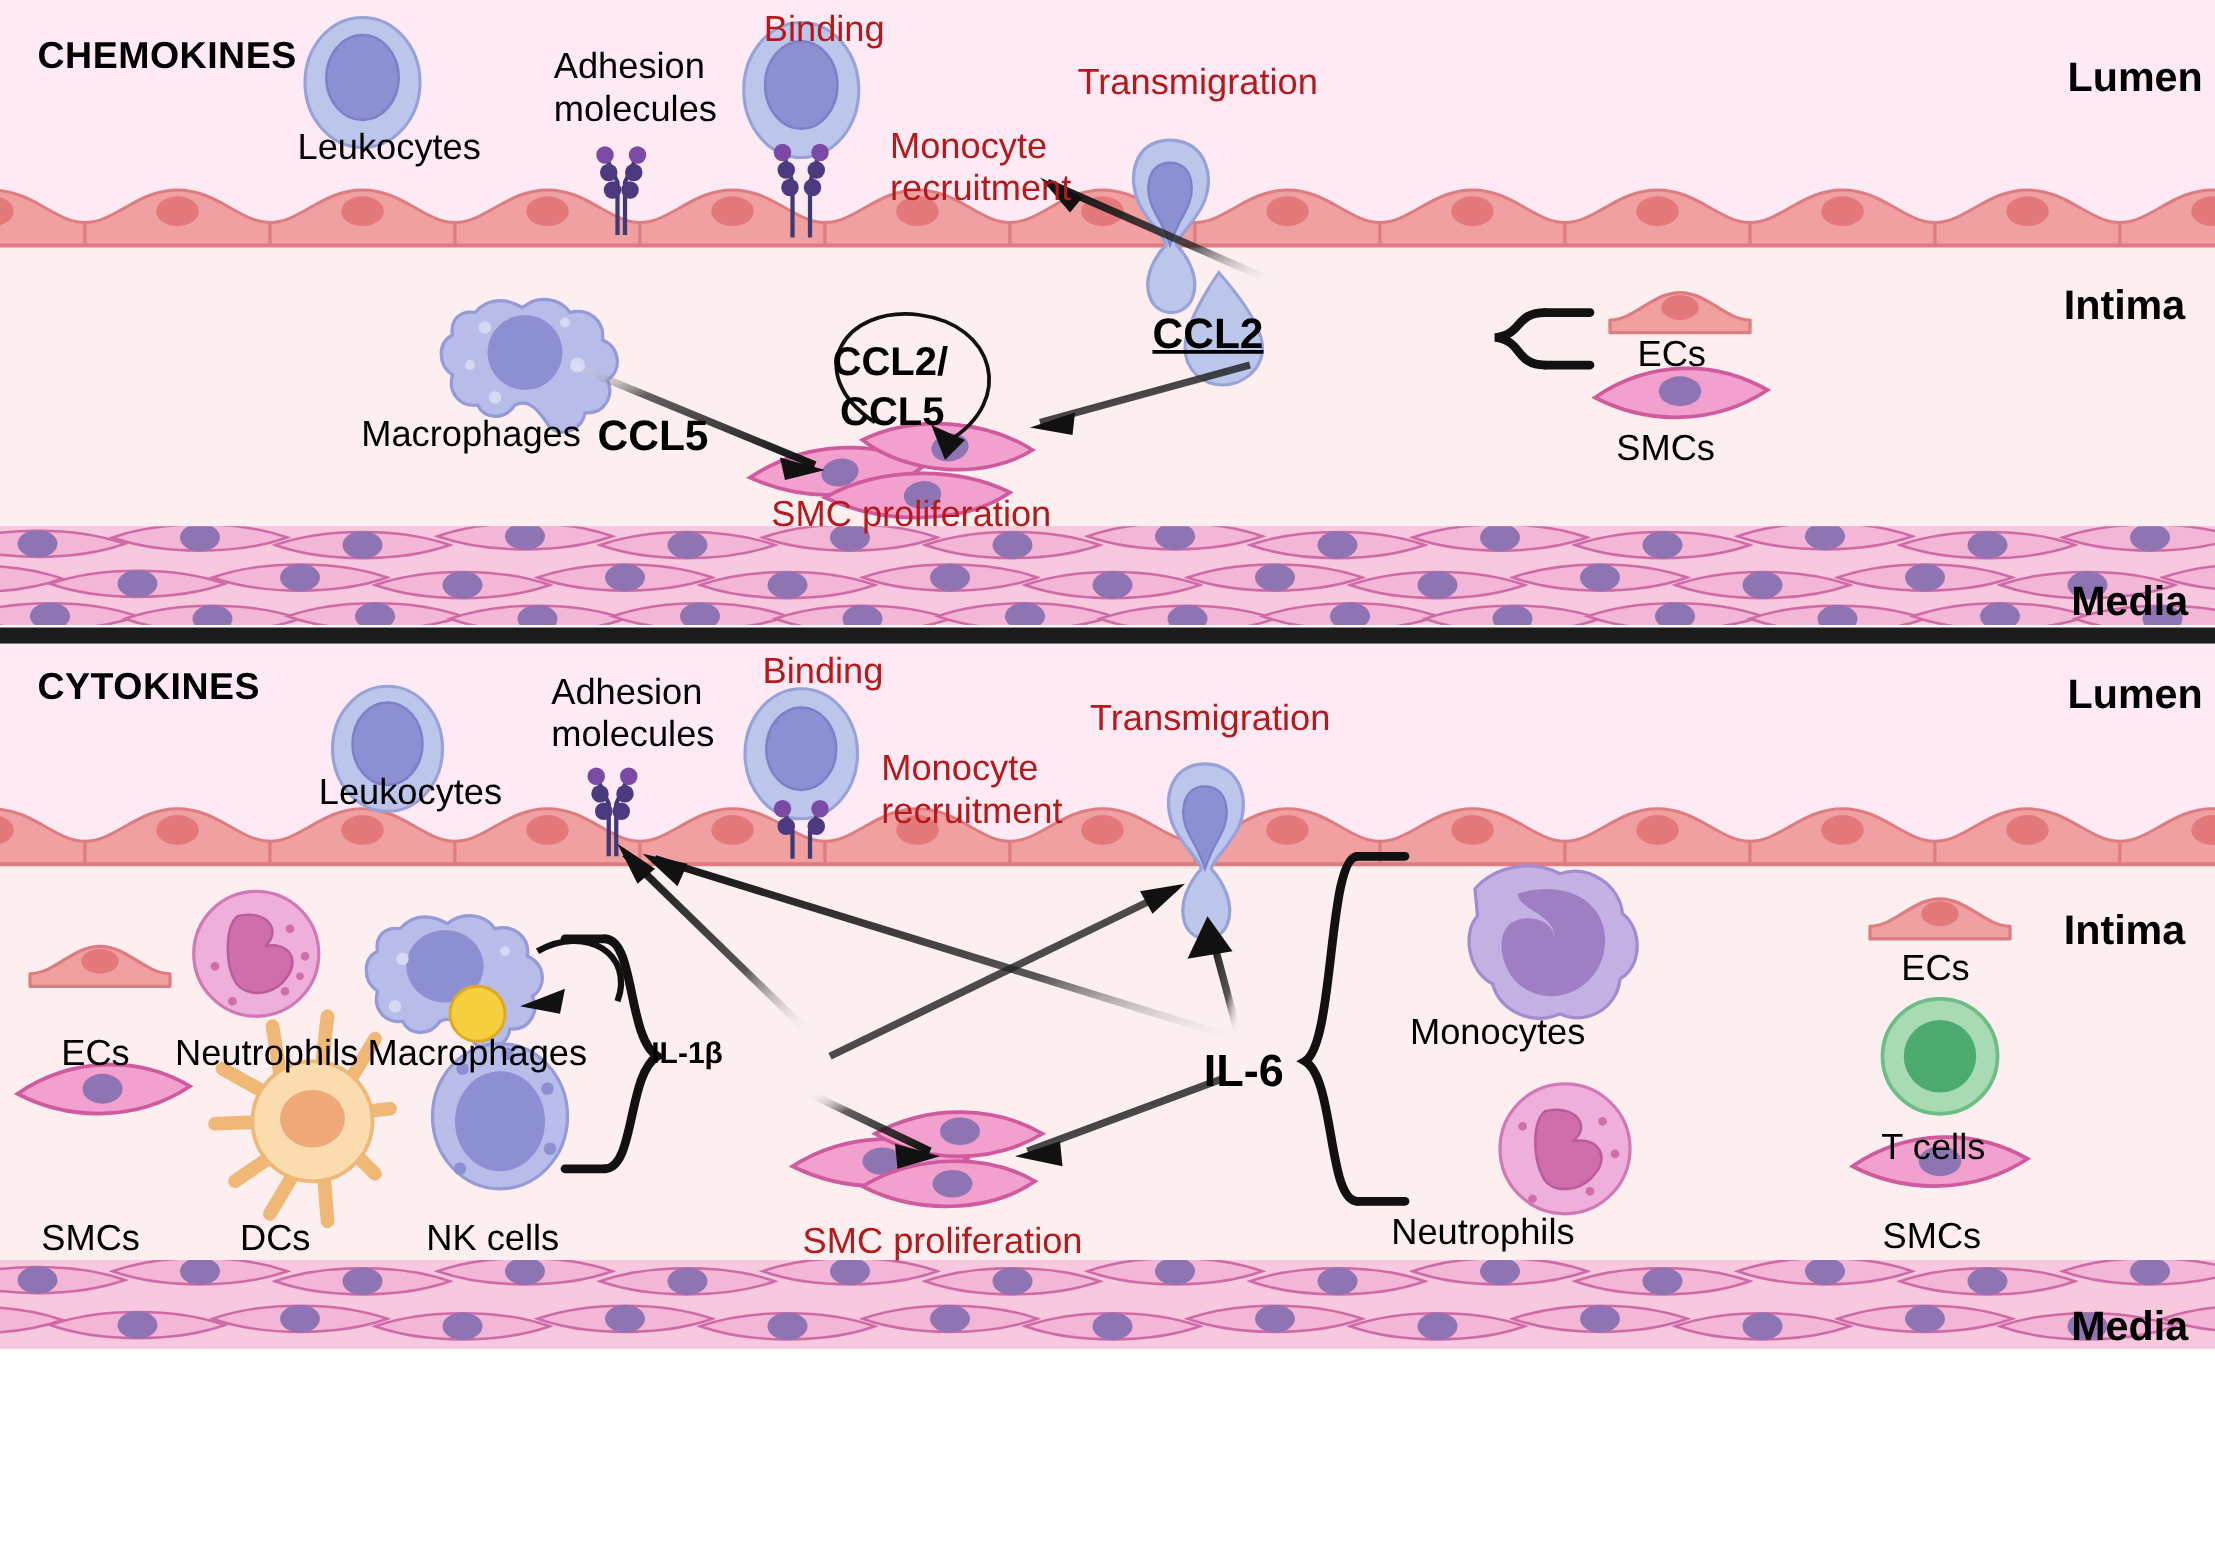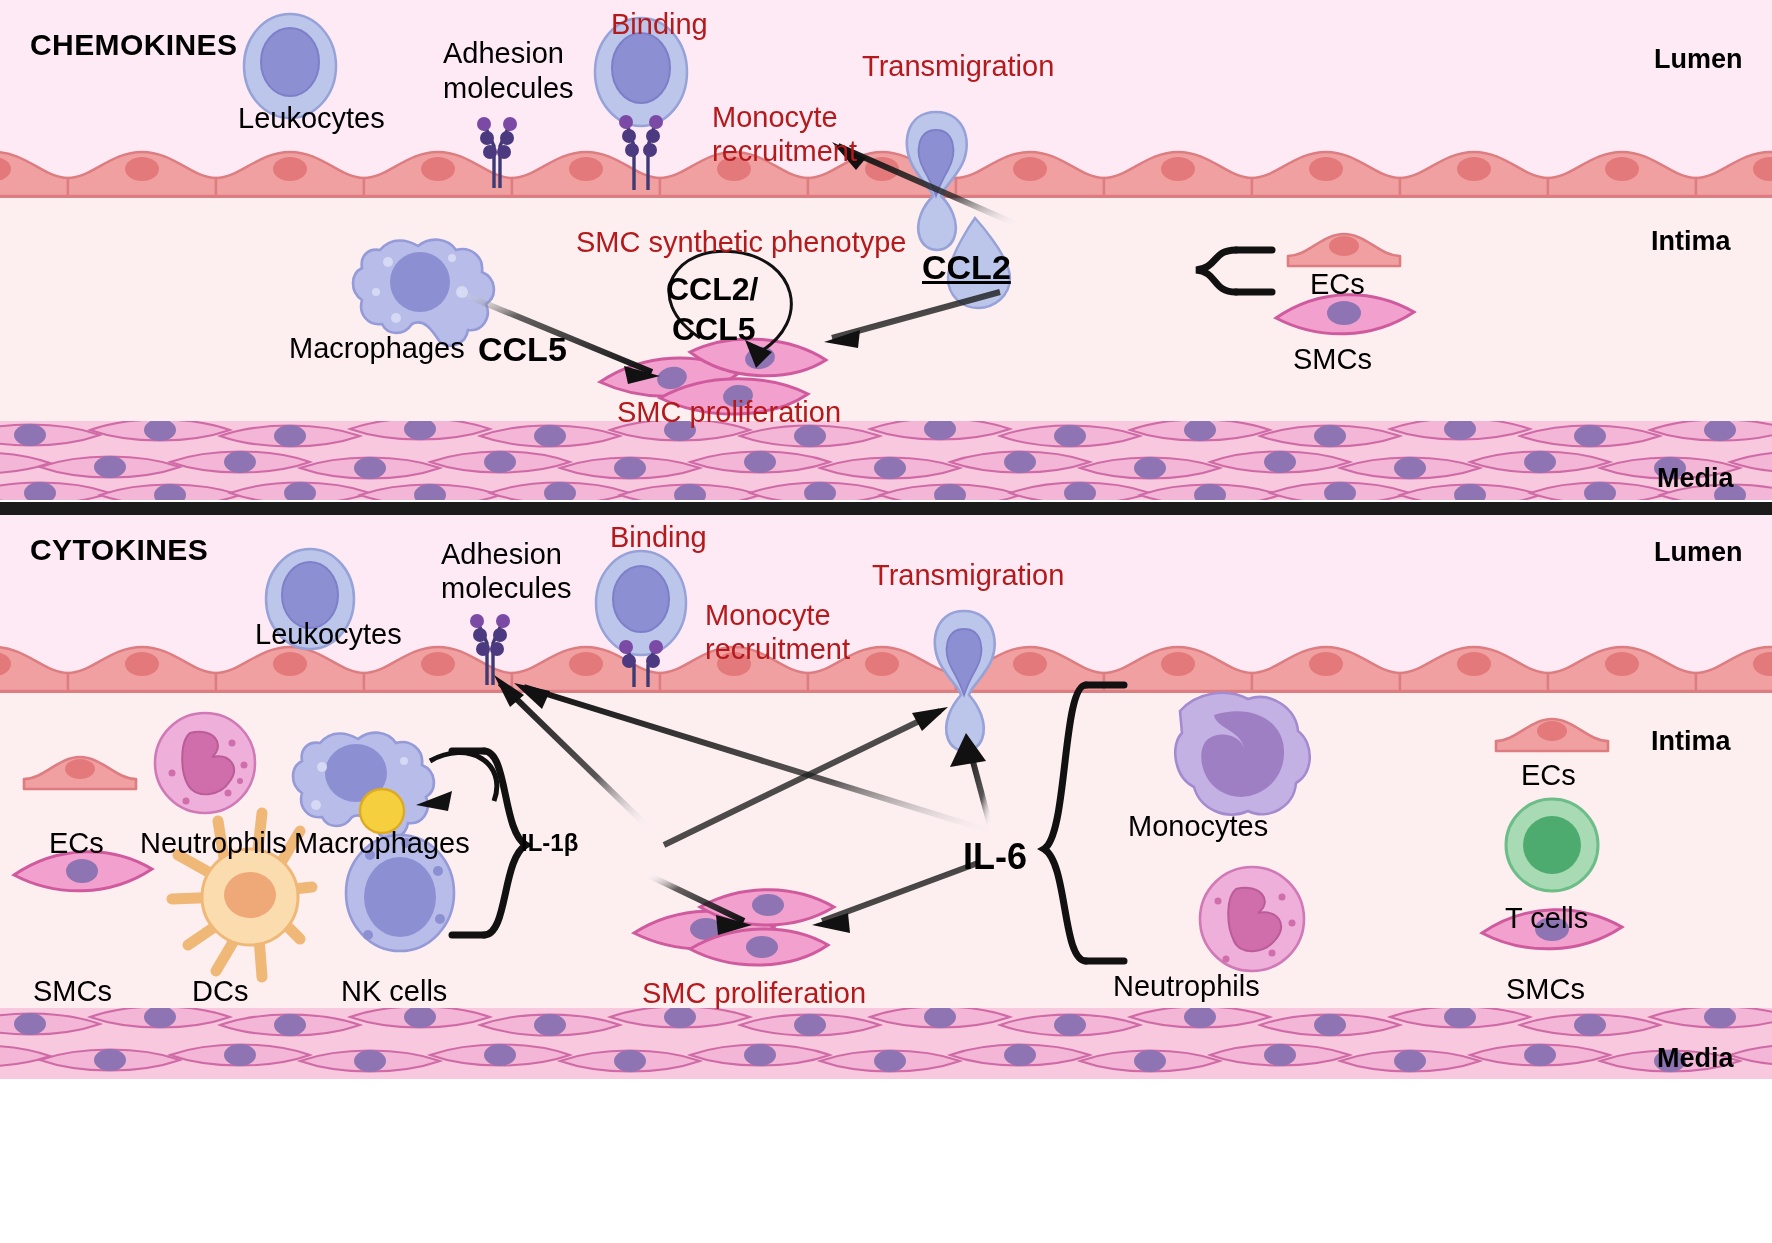--- a/index.html
+++ b/index.html
@@ -16,21 +16,21 @@
 
   .panel-divider{position:absolute;left:0;width:1772px;height:13px;background:#1b1b1b;top:502px;}
 
   .endolayer{position:absolute;left:0;width:100%;height:46px;}
 
   .txt{position:absolute;white-space:nowrap;line-height:1.12;}
   .t-black{color:#000000;font-weight:400;}
   .t-bold{color:#000000;font-weight:700;}
   .t-red{color:#b4191b;font-weight:400;}
 
-  .zone-label{font-size:27px;font-weight:700;color:#000;}
+  .zone-label{font-size:33px;font-weight:700;color:#000;}
   .panel-title{font-size:30px;font-weight:700;color:#000;letter-spacing:.4px;}
 
   svg{overflow:visible;}
   .ovl{position:absolute;left:0;top:0;pointer-events:none;}
 </style>
 </head>
 <body>
 
 <div id="figure">
 
@@ -242,21 +242,20 @@
 
     <div class="txt t-black" style="left:238px;top:102px;font-size:29px;">Leukocytes</div>
     <div class="txt t-black" style="left:443px;top:37px;font-size:29px;">Adhesion</div>
     <div class="txt t-black" style="left:443px;top:72px;font-size:29px;">molecules</div>
     <div class="txt t-red" style="left:611px;top:8px;font-size:29px;">Binding</div>
     <div class="txt t-red" style="left:712px;top:101px;font-size:29px;">Monocyte</div>
     <div class="txt t-red" style="left:712px;top:135px;font-size:29px;">recruitment</div>
     <div class="txt t-red" style="left:862px;top:50px;font-size:29px;">Transmigration</div>
 
     <div class="txt t-black" style="left:289px;top:332px;font-size:29px;">Macrophages</div>
-    <div class="txt t-red" style="left:576px;top:226px;font-size:29px;">SMC  synthetic phenotype</div>
     <div class="txt t-red" style="left:617px;top:396px;font-size:29px;">SMC  proliferation</div>
 
     <div class="txt t-bold" style="left:478px;top:330px;font-size:34px;">CCL5</div>
     <div class="txt t-bold" style="left:922px;top:248px;font-size:34px;text-decoration:underline;">CCL2</div>
     <div class="txt t-bold" style="left:666px;top:272px;font-size:32px;">CCL2/</div>
     <div class="txt t-bold" style="left:672px;top:312px;font-size:32px;">CCL5</div>
 
     <div class="txt t-black" style="left:1310px;top:268px;font-size:29px;">ECs</div>
     <div class="txt t-black" style="left:1293px;top:343px;font-size:29px;">SMCs</div>
   </div>

